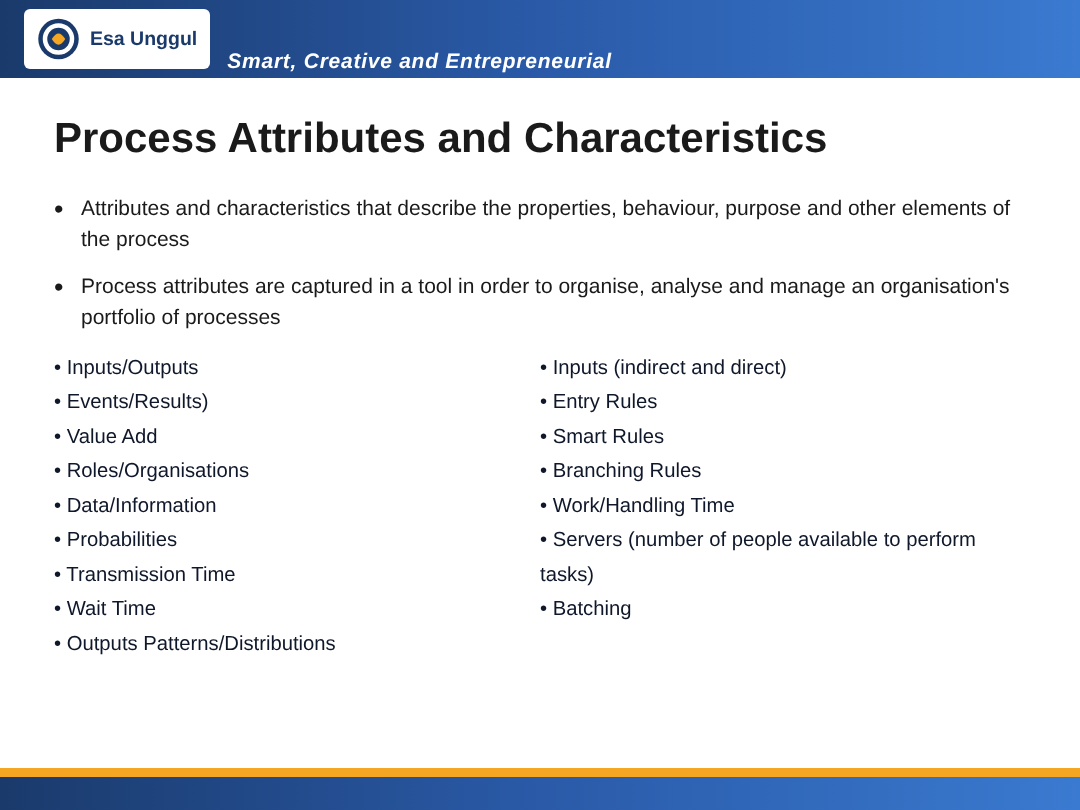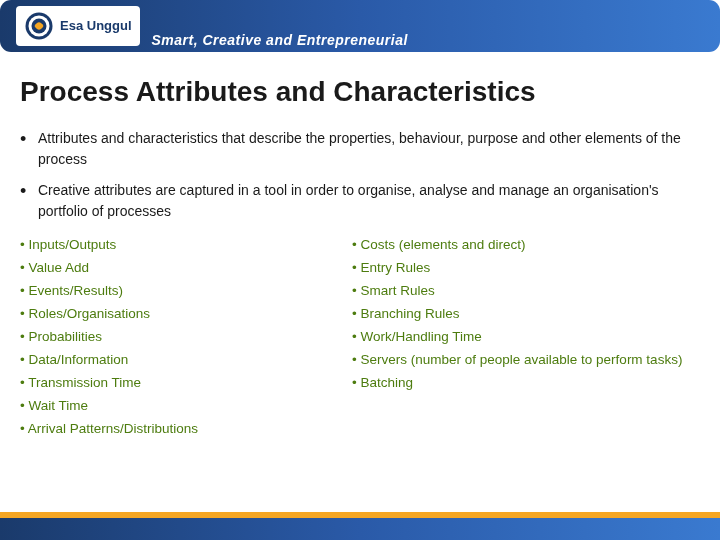--- a/index.html
+++ b/index.html
@@ -12,21 +12,20 @@
     }
 
     
     .header {
       height: 52px;
       background: linear-gradient(to right, #1a3a6b, #2a5aa8, #3a7ad0);
       display: flex;
       align-items: center;
       padding: 0 16px;
       gap: 12px;
-      border-radius: 11px;
     }
     .logo-area {
       background: white;
       border-radius: 4px;
       padding: 4px 8px;
       display: flex;
       align-items: center;
       gap: 6px;
       height: 40px;
     }
@@ -44,21 +43,21 @@
       color: white;
       font-size: 14px;
       font-style: italic;
       font-weight: 600;
       letter-spacing: 0.5px;
       margin-top: 27px;
     }
 
     
     .content {
-      padding: 24px 36px 16px 20px;
+      padding: 24px 36px 16px 36px;
     }
 
     .page-title {
       font-size: 28px;
       font-weight: bold;
       color: #1a1a1a;
       margin-bottom: 20px;
     }
 
     .bullet-section {
@@ -84,21 +83,21 @@
 
     .two-col {
       display: flex;
       gap: 0;
       margin-top: 12px;
     }
 
     .col {
       flex: 1;
       font-size: 13.5px;
-      color: #4d7c0f;
+      color: #0f172a;
       line-height: 1.7;
     }
 
     .col-item {
       display: block;
     }
 
     
     .footer {
       position: absolute;
@@ -138,38 +137,38 @@
 <div class="content">
   <h1 class="page-title">Process Attributes and Characteristics</h1>
 
   <div class="bullet-section">
     <div class="bullet-item">
       <span class="bullet-dot">•</span>
       <span>Attributes and characteristics that describe the properties, behaviour, purpose and other elements of the process</span>
     </div>
     <div class="bullet-item">
       <span class="bullet-dot">•</span>
-      <span>Creative attributes are captured in a tool in order to organise, analyse and manage an organisation's portfolio of processes</span>
+      <span>Process attributes are captured in a tool in order to organise, analyse and manage an organisation's portfolio of processes</span>
     </div>
   </div>
 
   <div class="two-col">
     <div class="col" id="left-col">
         <span class="col-item">• Inputs/Outputs</span>
+        <span class="col-item">• Events/Results)</span>
         <span class="col-item">• Value Add</span>
-        <span class="col-item">• Events/Results)</span>
         <span class="col-item">• Roles/Organisations</span>
+        <span class="col-item">• Data/Information</span>
         <span class="col-item">• Probabilities</span>
-        <span class="col-item">• Data/Information</span>
         <span class="col-item">• Transmission Time</span>
         <span class="col-item">• Wait Time</span>
-        <span class="col-item">• Arrival Patterns/Distributions</span>
+        <span class="col-item">• Outputs Patterns/Distributions</span>
       </div>
     <div class="col" id="right-col">
-        <span class="col-item">• Costs (elements and direct)</span>
+        <span class="col-item">• Inputs (indirect and direct)</span>
         <span class="col-item">• Entry Rules</span>
         <span class="col-item">• Smart Rules</span>
         <span class="col-item">• Branching Rules</span>
         <span class="col-item">• Work/Handling Time</span>
         <span class="col-item">• Servers (number of people available to perform tasks)</span>
         <span class="col-item">• Batching</span>
       </div>
   </div>
 </div>
 

